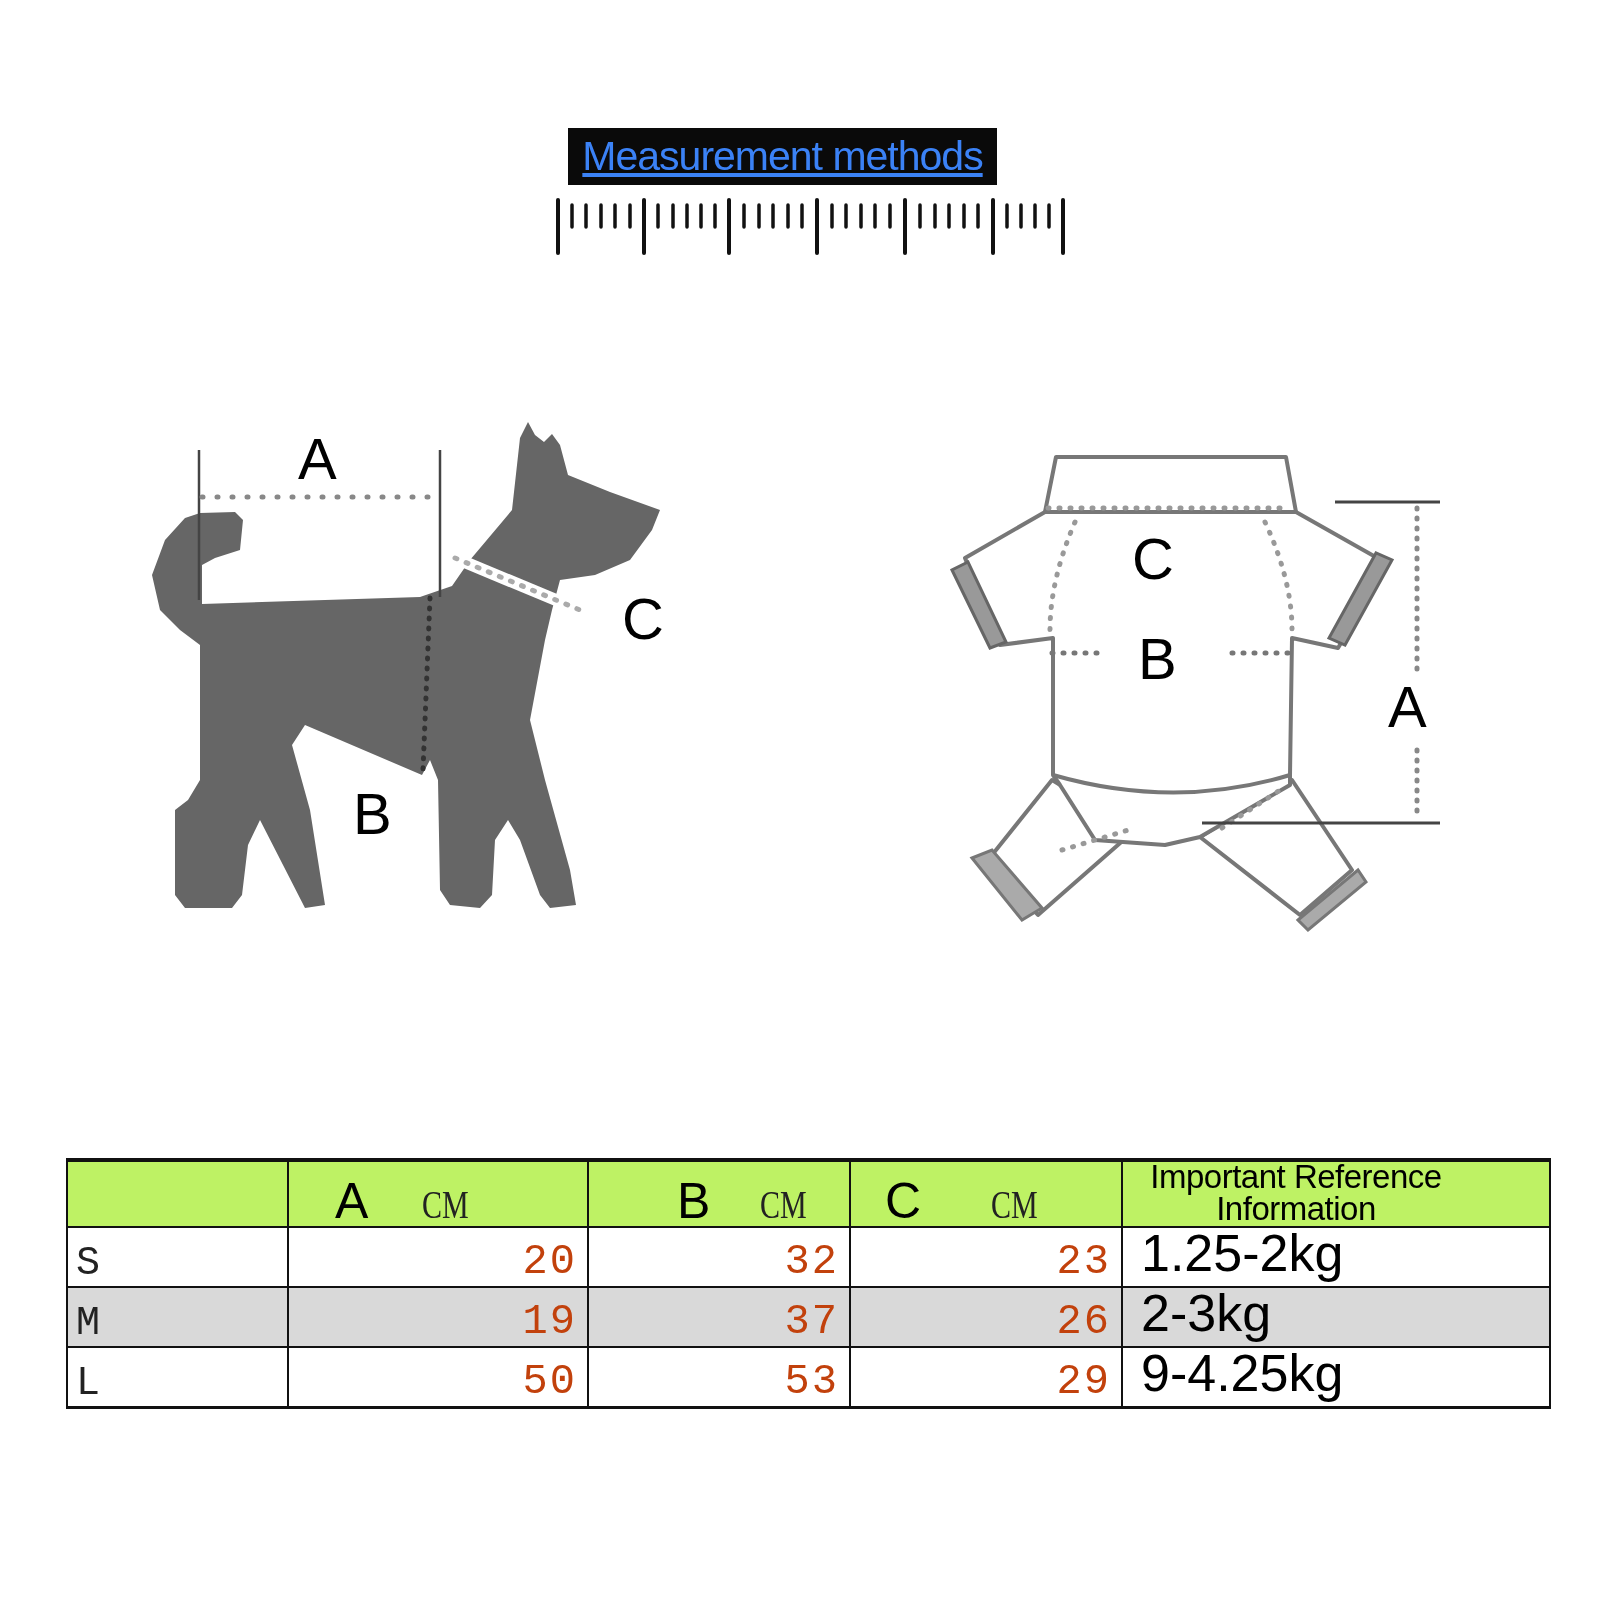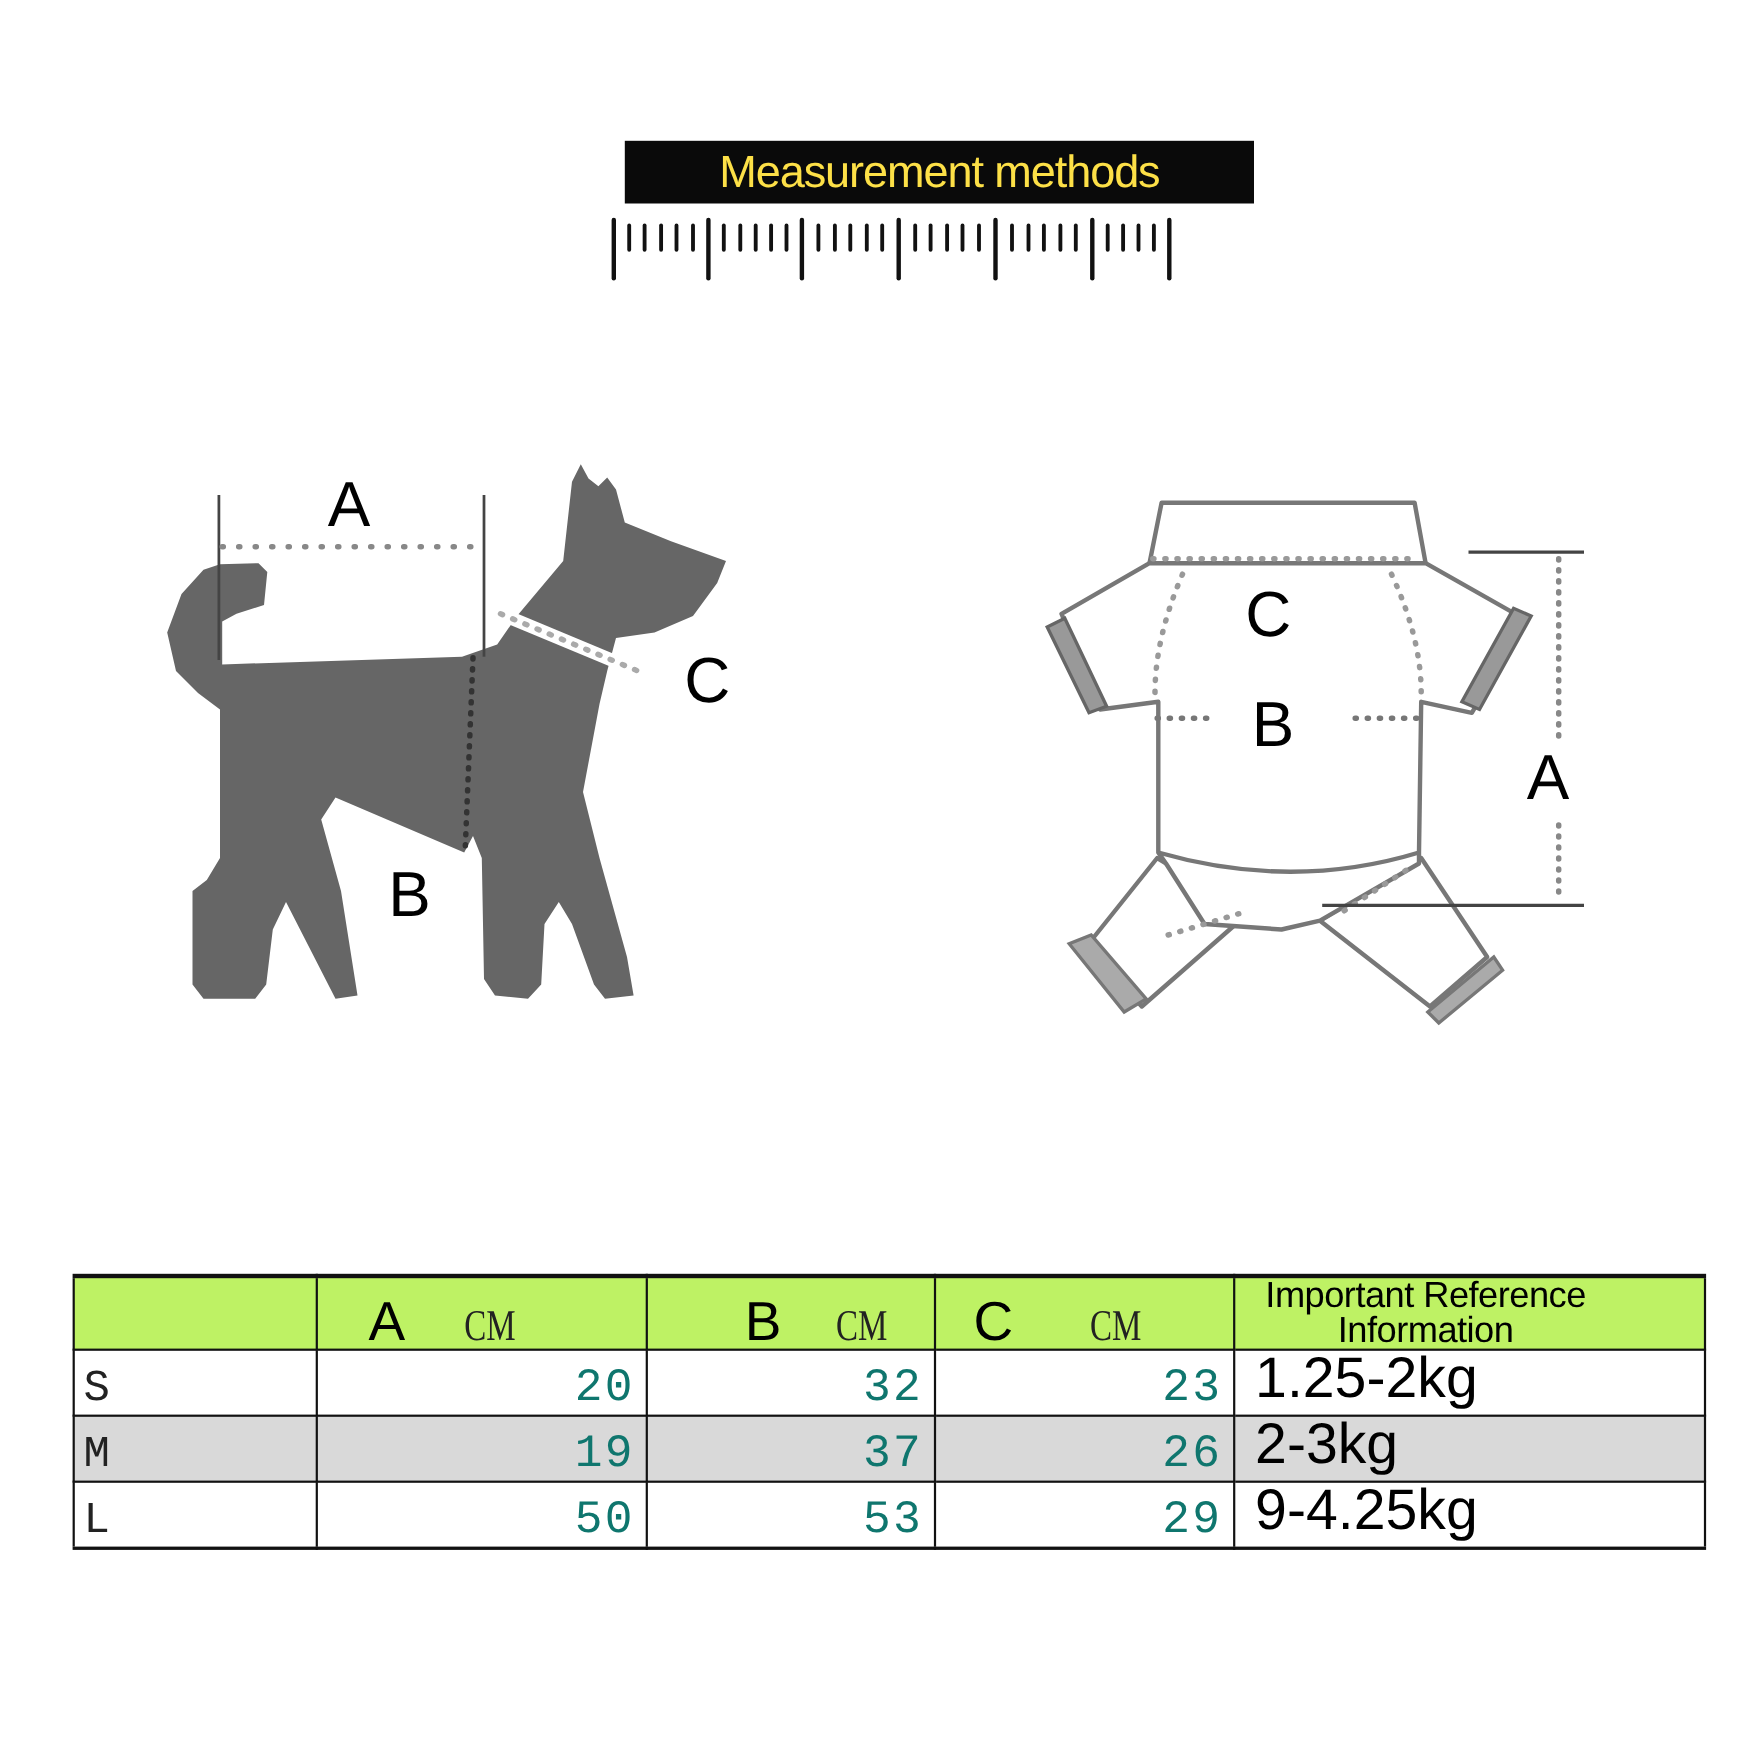--- a/index.html
+++ b/index.html
@@ -12,30 +12,31 @@
       height: 1601px;
       position: relative;
       overflow: hidden;
       font-family: "Liberation Sans", sans-serif;
       color: #000;
     }
     .title-box {
       position: absolute;
       left: 568px;
       top: 128px;
-      width: 572px;
+      width: 429px;
       height: 57px;
       background: #0a0a0a;
-      color: #fde047;
+      color: #3b82f6;
       font-family: "Liberation Sans", sans-serif;
       font-size: 41px;
       letter-spacing: -1px;
       line-height: 57px;
       text-align: center;
       filter: blur(0.4px);
+      text-decoration: underline;
     }
     .ruler {
       position: absolute;
       left: 555px;
       top: 195px;
       width: 530px;
       height: 70px;
     }
     .figure {
       position: absolute;
@@ -107,21 +108,21 @@
       text-align: left;
       padding-left: 8px !important;
       transform-origin: left;
       color: #222;
     }
     .num-cell {
       font-family: "Liberation Mono", monospace;
       font-size: 42px;
       text-align: right;
       padding-right: 10px !important;
-      color: #0f766e;
+      color: #c2410c;
       letter-spacing: 2px;
     }
     .weight-cell {
       font-family: Liberation Sans, sans-serif;
       font-size: 52px;
       text-align: left;
       padding-left: 18px !important;
       vertical-align: top !important;
       line-height: 50px;
     }

